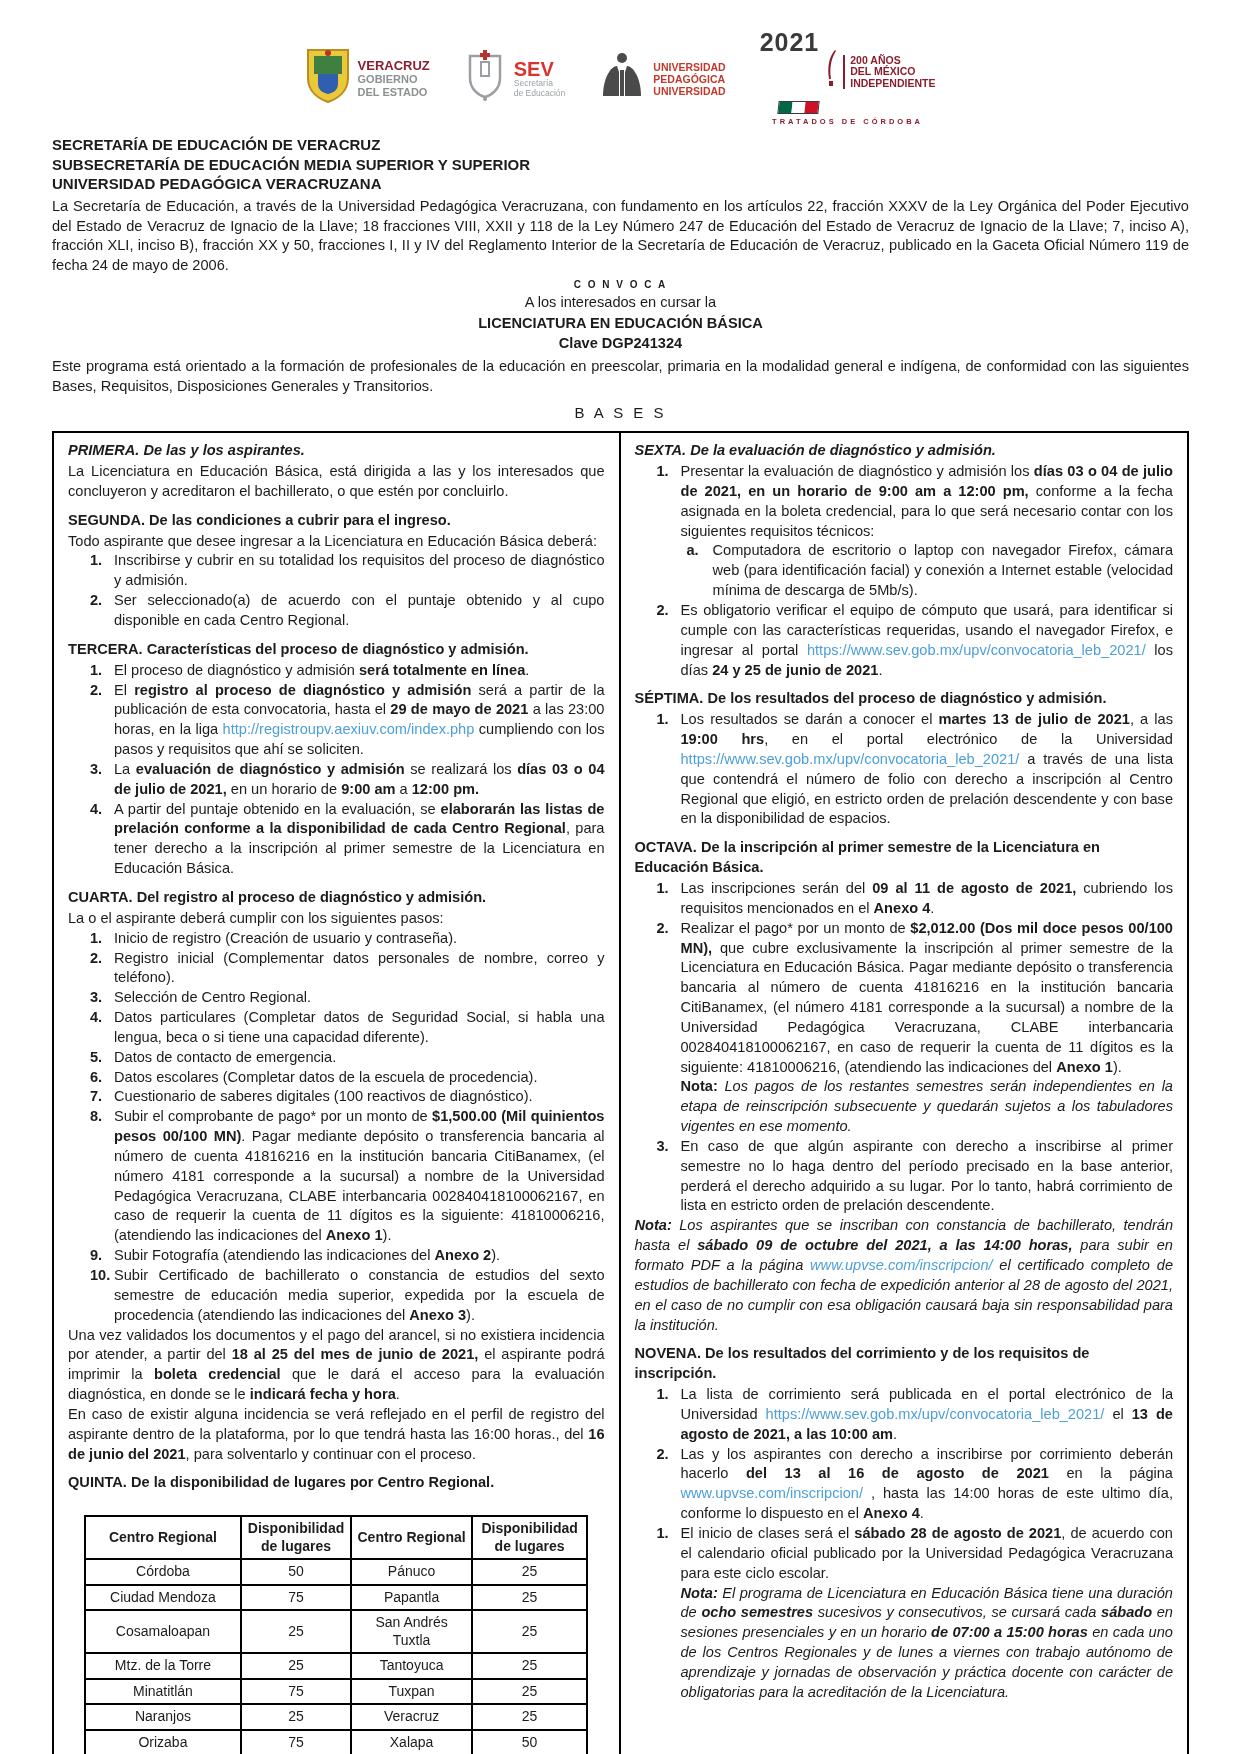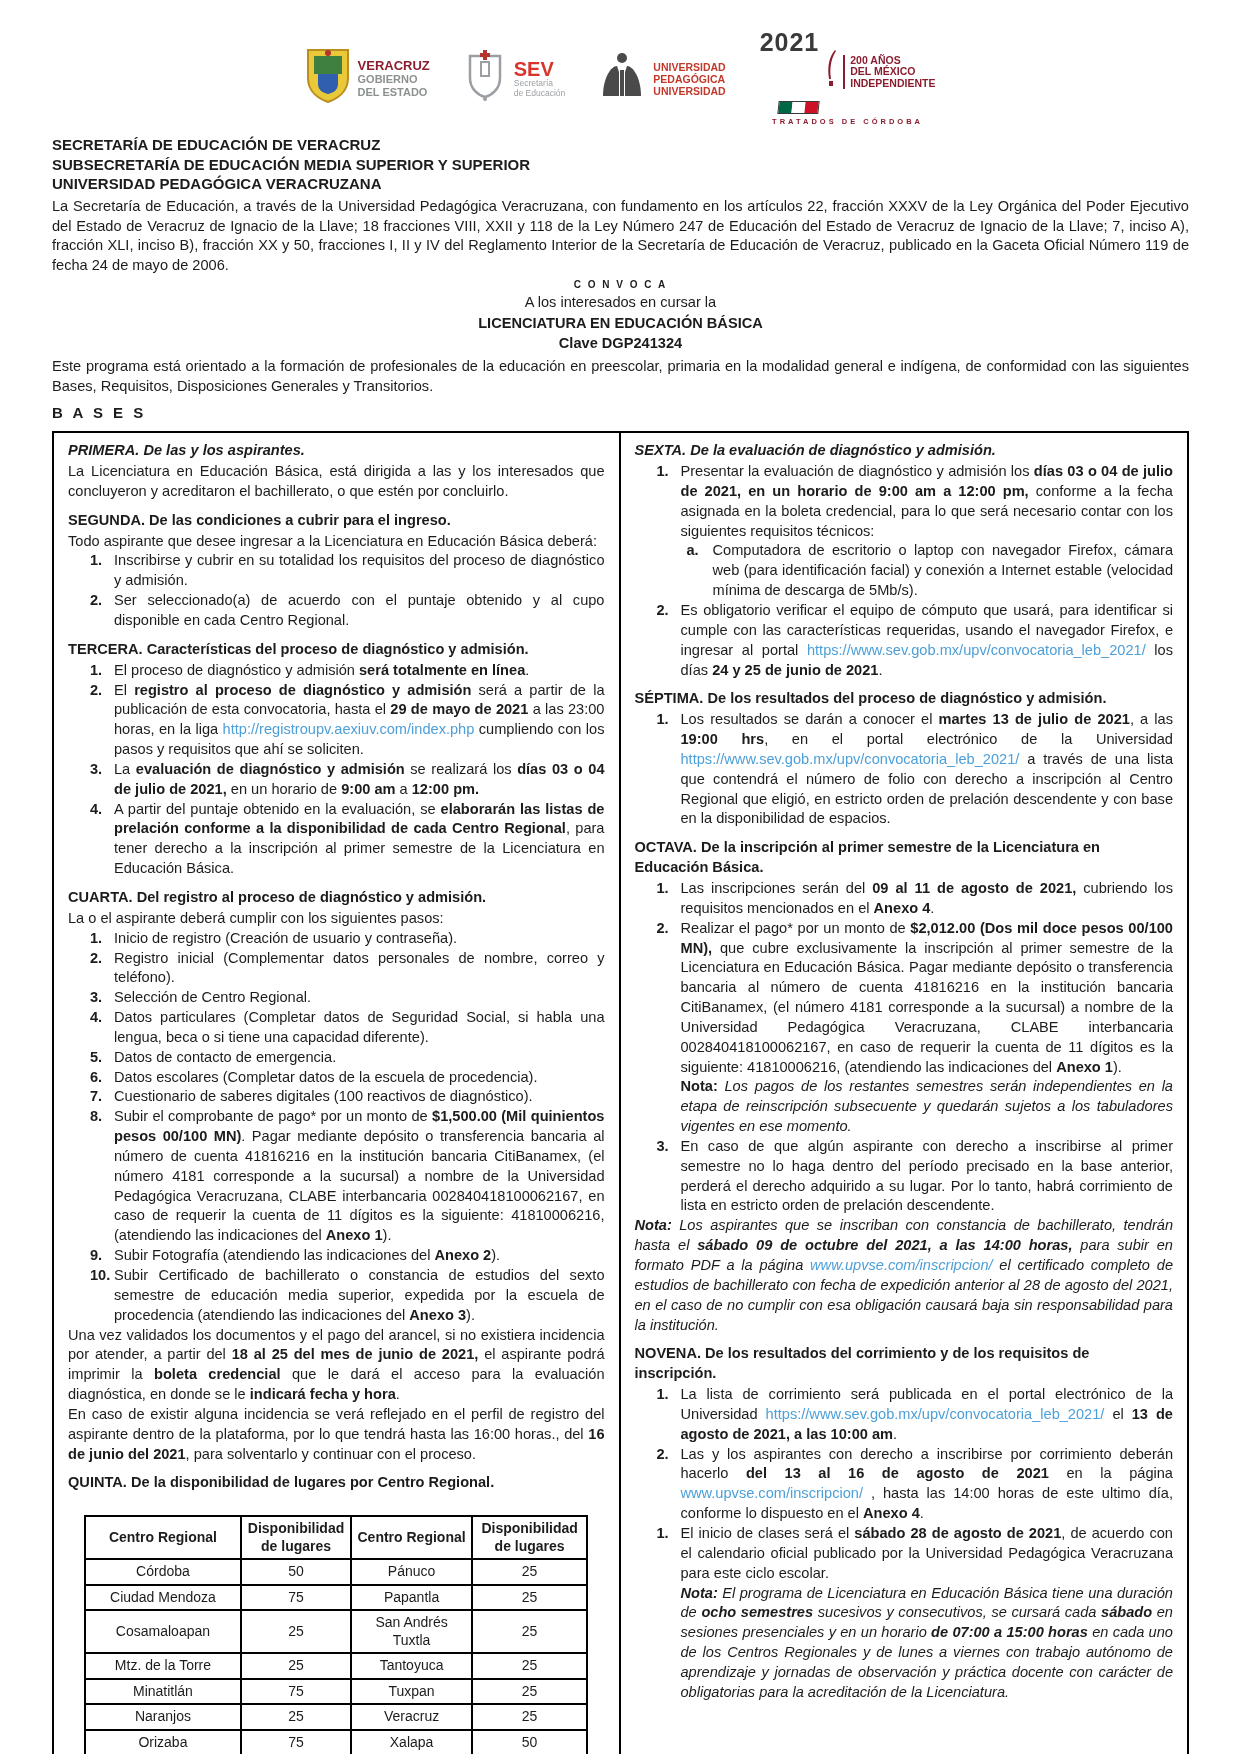--- a/index.html
+++ b/index.html
@@ -25,21 +25,21 @@
   .flag span{display:block;width:13px;height:11px;}
   .bicent-right{display:flex;flex-direction:column;border-left:2px solid #8a1e2e;padding-left:5px;}
   .bicent-right .lg-maroon{font-size:10.5px;}
   .bicent-foot{color:#8a1e2e;font-size:7.5px;letter-spacing:3px;margin-top:3px;font-weight:bold;}
   
   .title-line{text-align:left;font-weight:bold;font-size:15px;line-height:1.3;}
   .intro{text-align:justify;margin:3px 0 2px 0;}
   .c-line{text-align:center;margin:1px 0;}
   .convoca{font-weight:bold;font-size:10px;letter-spacing:2px;}
   .prog{font-weight:bold;}
-  .bases{font-weight:bold;letter-spacing:3px;margin:6px 0 8px 0;font-size:15px;}
+  .bases{text-align:center;font-weight:normal;letter-spacing:3px;margin:6px 0 8px 0;font-size:15px;}
   
   .box{border:2px solid #000;display:flex;align-items:stretch;min-height:1352px;}
   .col{width:50%;box-sizing:border-box;padding:6px 14px 14px 14px;}
   .col-left{border-right:2px solid #000;}
   .sec-h{font-weight:bold;margin:9px 0 1px 0;text-align:left;}
   .col > .sec-h:first-child{margin-top:2px;font-style:italic;}
   .para{text-align:justify;margin:0;}
   .li{display:flex;}
   .num{flex:0 0 46px;padding-left:22px;box-sizing:border-box;font-weight:bold;}
   .li-body{flex:1;text-align:justify;}

